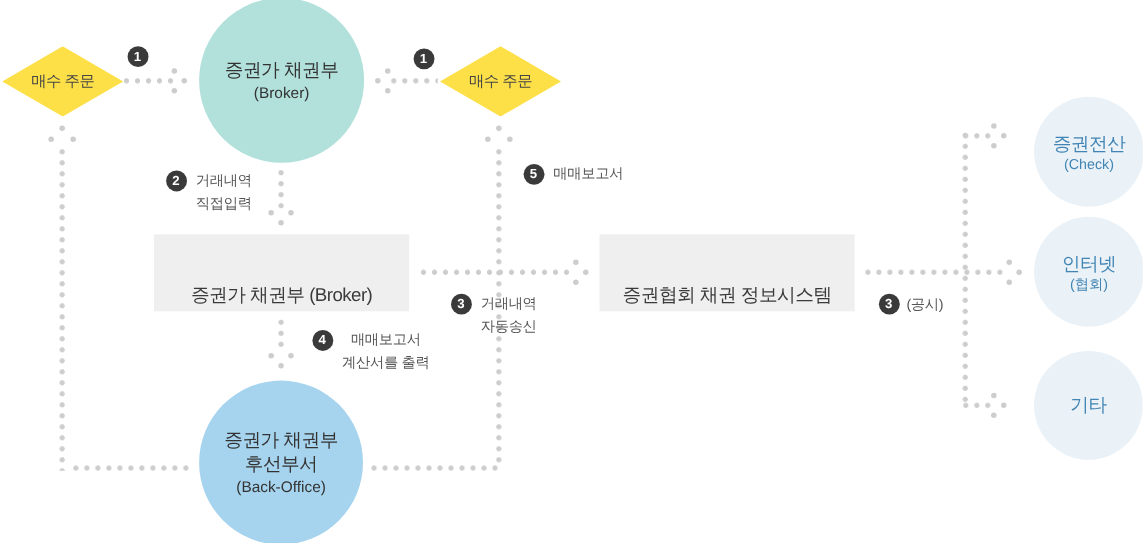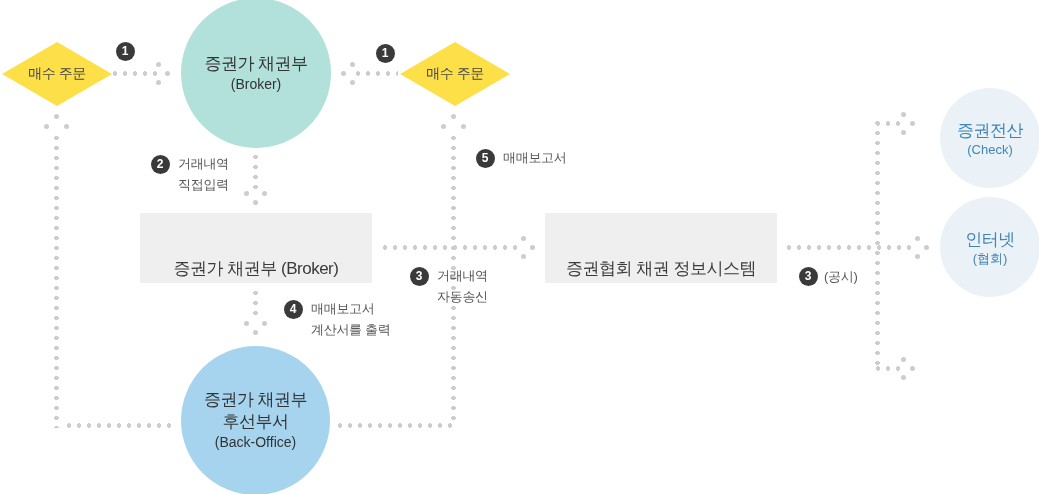--- a/index.html
+++ b/index.html
@@ -32,21 +32,21 @@
   .t1{font-size:17px;color:#333;letter-spacing:-0.5px;line-height:22px;font-weight:500;}
   .t2{font-size:14px;color:#333;line-height:19px;}
   .rc .t1{color:#4285b4;font-weight:400;line-height:23px;}
   .rc .t2{color:#4285b4;font-size:13px;line-height:16px;}
 
   
   .badge{position:absolute;width:19px;height:19px;border-radius:50%;background:#3a3a3a;
       color:#fff;font-size:12px;font-weight:bold;display:flex;align-items:center;
       justify-content:center;z-index:3;}
   .steplabel{position:absolute;font-size:13px;color:#555;line-height:21px;
-      white-space:nowrap;z-index:3;letter-spacing:-0.3px;}
+      white-space:nowrap;z-index:3;letter-spacing:-0.3px;text-align:center;}
 </style>
 </head>
 <body>
 
 <div id="canvas">
 
   <div class="conn">
     <div class="dh" style="left:110px;top:70.5px;width:48px;"></div>
     <span class="dot" style="left:155.5px;top:61.5px;"></span>
     <span class="dot" style="left:155.5px;top:79.5px;"></span>
@@ -145,20 +145,23 @@
   <div class="circle rc" style="left:940px;top:88px;width:100px;height:100px;">
     <span class="t1">증권전산</span>
     <span class="t2">(Check)</span>
   </div>
 
   <div class="circle rc" style="left:940px;top:197px;width:100px;height:100px;">
     <span class="t1">인터넷</span>
     <span class="t2">(협회)</span>
   </div>
 
+  <div class="circle rc" style="left:940px;top:319px;width:99px;height:99px;">
+    <span class="t1">기타</span>
+  </div>
 
   <span class="badge" style="left:115.5px;top:41.5px;">1</span>
   <span class="badge" style="left:375.5px;top:43.5px;">1</span>
 
   <span class="badge" style="left:150.5px;top:154.5px;">2</span>
   <div class="steplabel" style="left:178px;top:153px;">
     <div>거래내역</div>
     <div>직접입력</div>
   </div>
 

